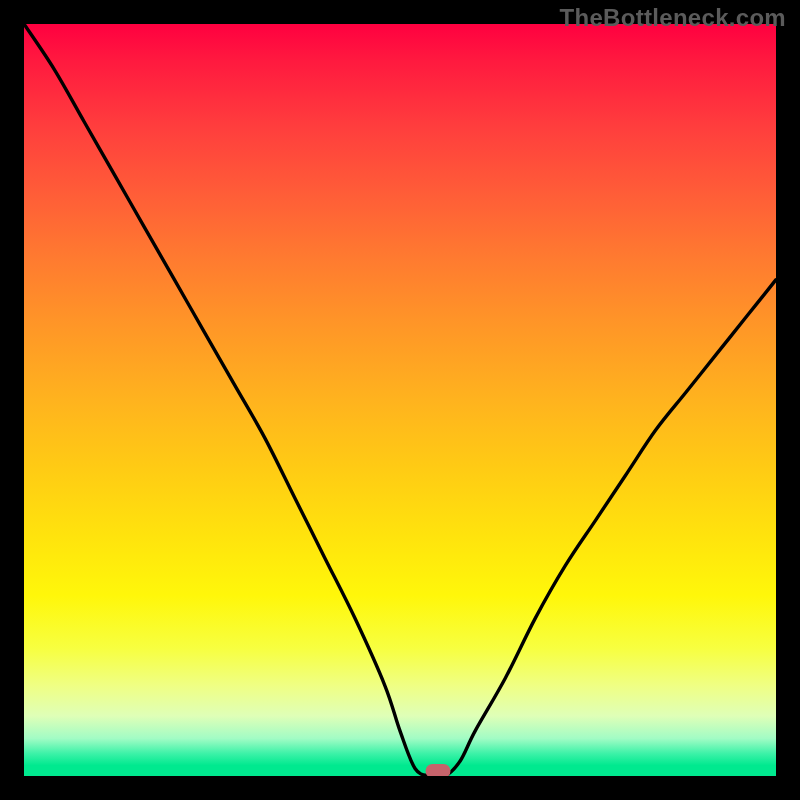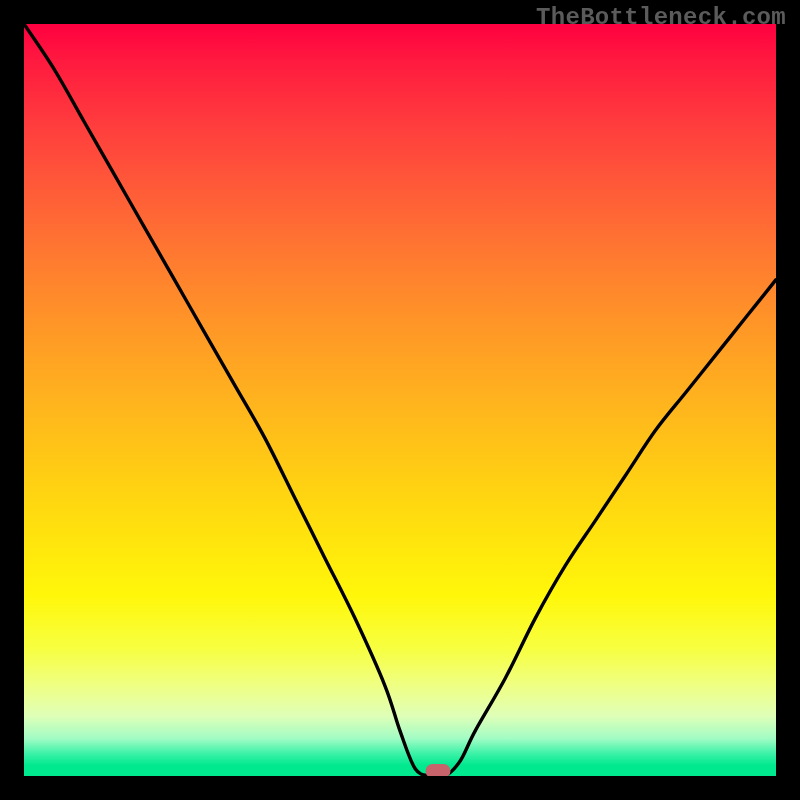--- a/index.html
+++ b/index.html
@@ -19,21 +19,20 @@
   }
   .watermark {
     position: absolute;
     top: 4px;
     right: 14px;
     color: #5b5b5b;
     font-size: 24px;
     font-weight: 600;
     letter-spacing: 0.3px;
     z-index: 5;
-    font-family: Liberation Mono, monospace;
   }
   .plot {
     position: absolute;
     left: 24px;
     top: 24px;
     width: 752px;
     height: 752px;
     overflow: hidden;
   }
   .gradient {

